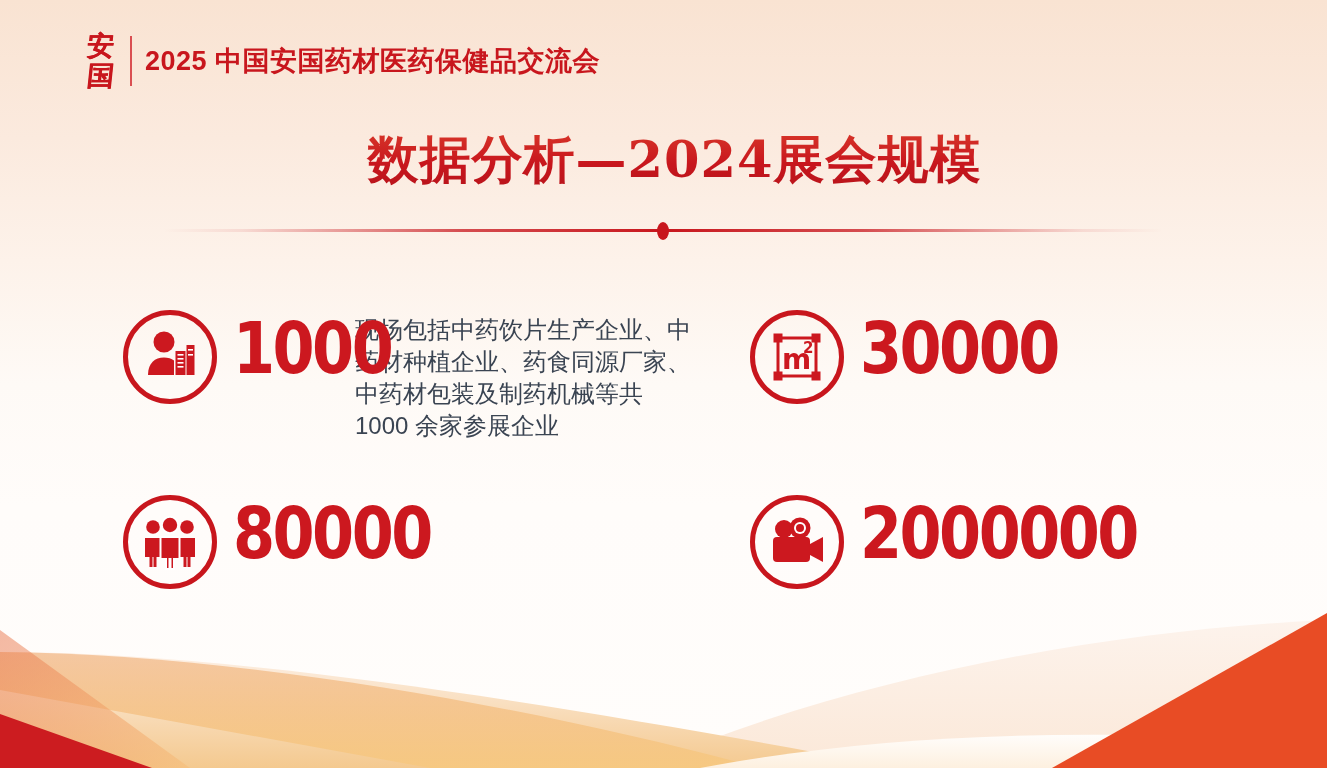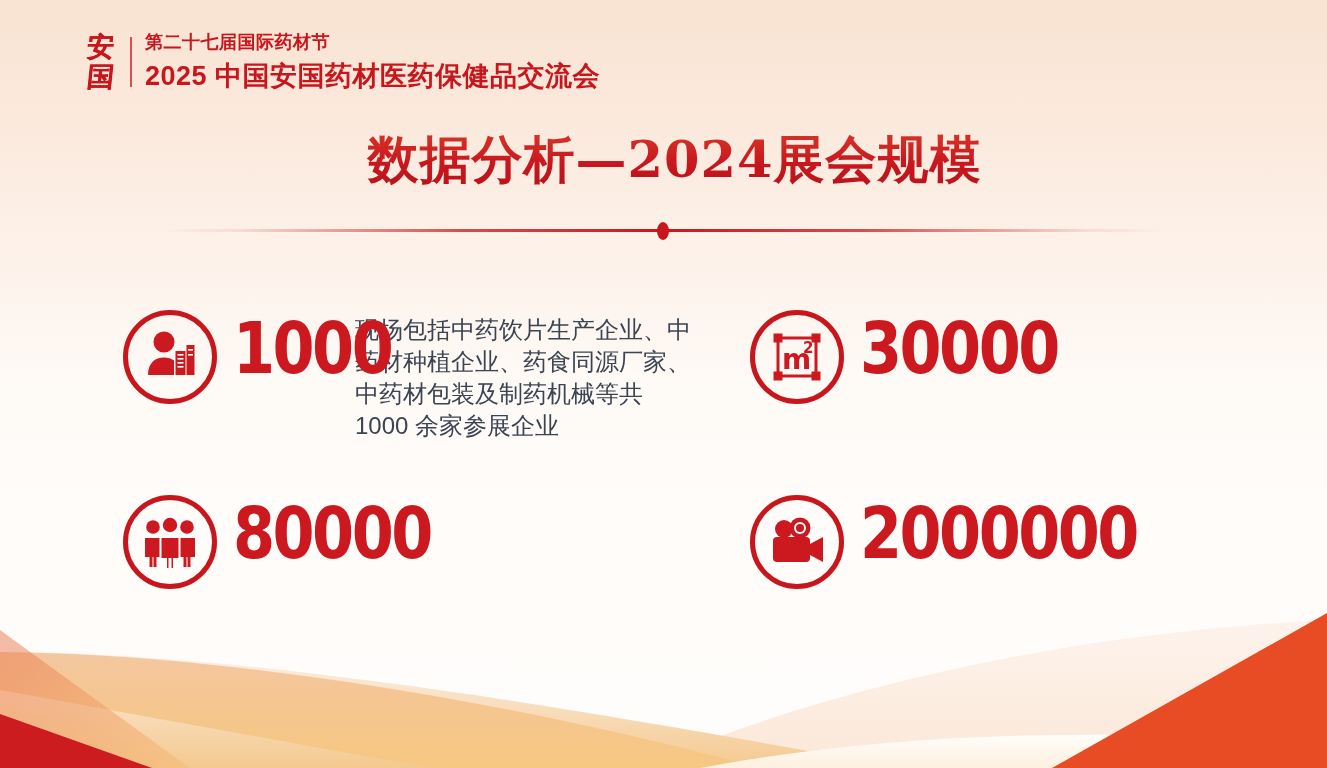--- a/index.html
+++ b/index.html
@@ -152,21 +152,20 @@
 
 <div id="slide">
 
   <div class="header">
     <div class="logo-mark">
       <span>安</span>
       <span>国</span>
     </div>
     <div class="logo-divider"></div>
     <div class="header-text">
-      <div class="header-line1">第二十七届国际药材节</div>
       <div class="header-line2">2025 中国安国药材医药保健品交流会</div>
     </div>
   </div>
 
   <div class="title">数据分析—2024展会规模</div>
 
   <div class="divider-wrap">
     <div class="divider-line"></div>
     <div class="divider-dot"></div>
   </div>

